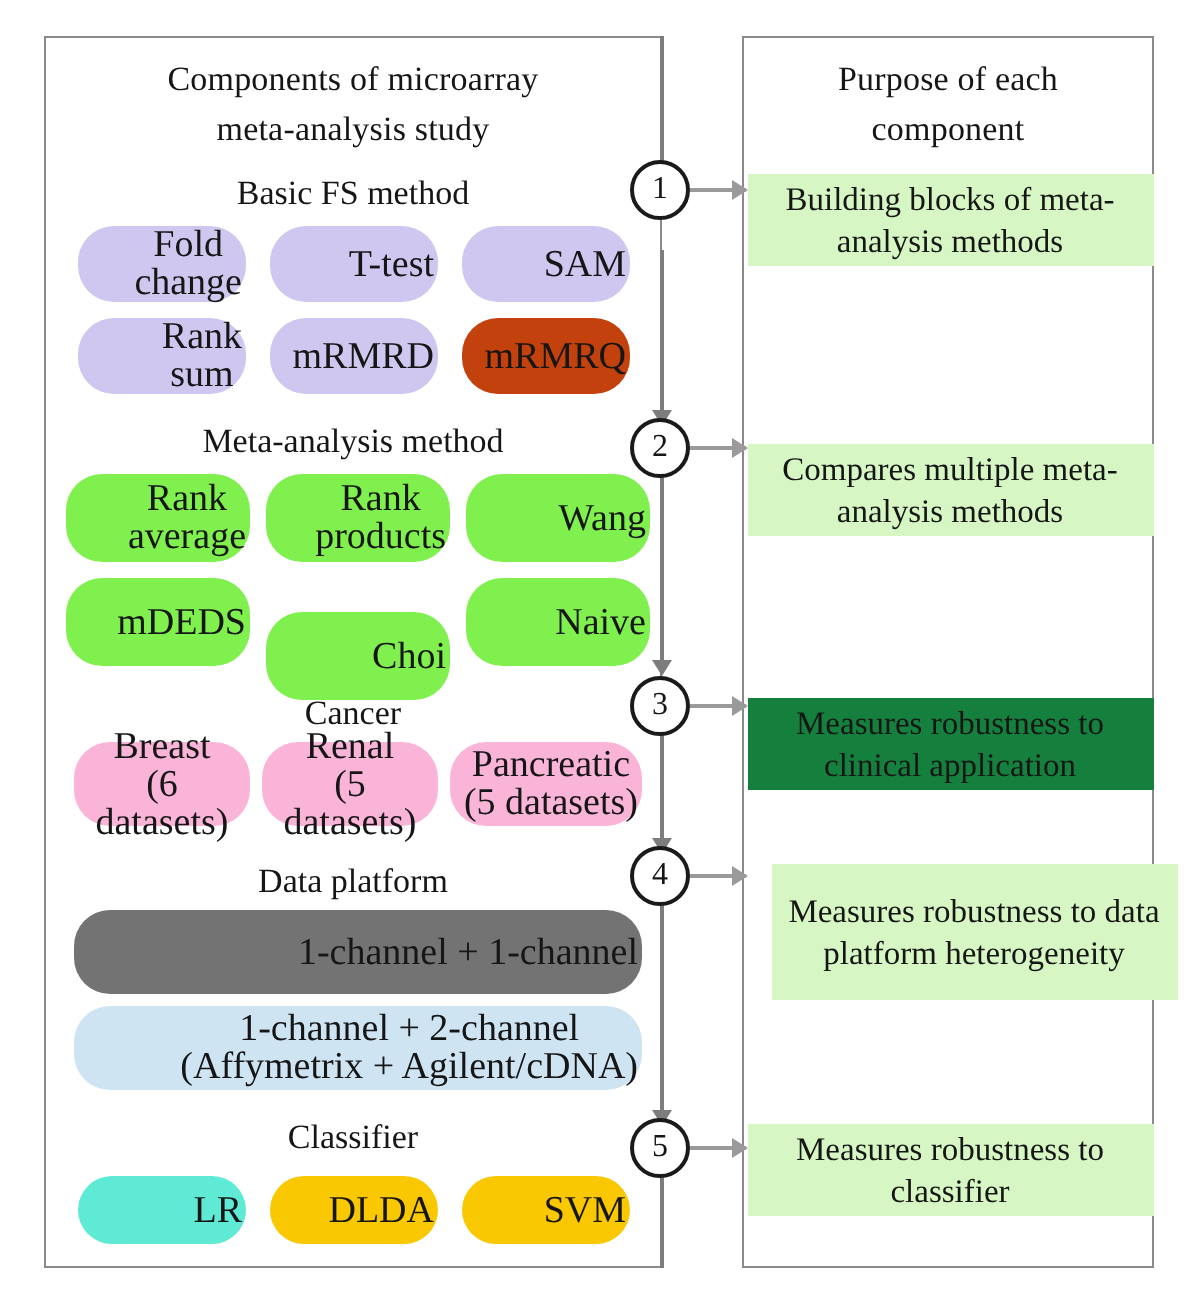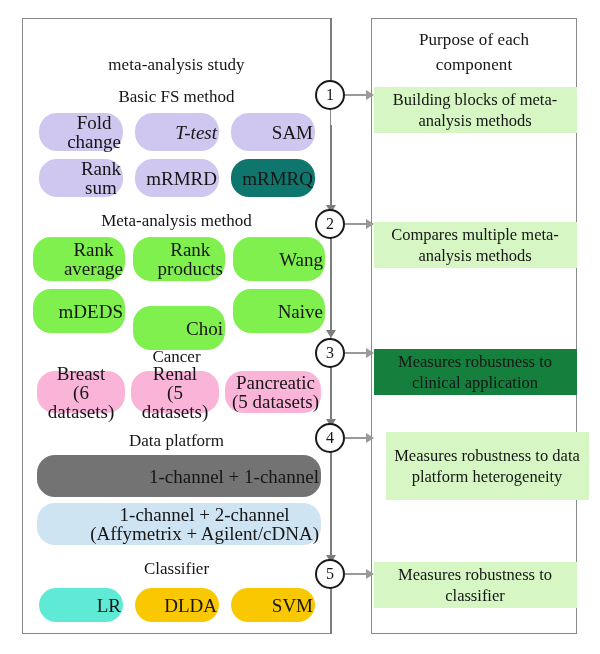--- a/index.html
+++ b/index.html
@@ -124,52 +124,53 @@
     z-index: 4;
   }
 </style>
 </head>
 <body>
 
 <div id="diagram">
 
   <div class="panel" id="left-panel">
 
+    <div class="panel-title" style="top:8px;">Components of microarray</div>
     <div class="panel-title" style="top:33px;">meta-analysis study</div>
 
     <div class="section-title" style="top:68px;">Basic FS method</div>
 
     <div class="tile" id="t0" style="left: 16px; top: 94px; width: 84px; height: 38px; background: rgb(207, 199, 239);">
       <span>
         <span>Fold</span>
         <span>change</span>
       </span>
     </div>
-    <div class="tile" id="t1" style="left: 112px; top: 94px; width: 84px; height: 38px; background: rgb(207, 199, 239); font-style: italic;">
+    <div class="tile" id="t1" style="left: 112px; top: 94px; width: 84px; height: 38px; background: rgb(207, 199, 239);">
       <span>
           <span>T-test</span>
         </span>
     </div>
     <div class="tile" id="t2" style="left: 208px; top: 94px; width: 84px; height: 38px; background: rgb(207, 199, 239);">
       <span>
           <span>SAM</span>
         </span>
     </div>
     <div class="tile" id="t3" style="left: 16px; top: 140px; width: 84px; height: 38px; background: rgb(207, 199, 239);">
       <span>
         <span>Rank</span>
         <span>sum</span>
       </span>
     </div>
     <div class="tile" id="t4" style="left: 112px; top: 140px; width: 84px; height: 38px; background: rgb(207, 199, 239);">
       <span>
           <span>mRMRD</span>
         </span>
     </div>
-    <div class="tile" id="t5" style="left: 208px; top: 140px; width: 84px; height: 38px; background: #0f766e; padding-left: 48px;">
+    <div class="tile" id="t5" style="left: 208px; top: 140px; width: 84px; height: 38px; background: #c2410c; padding-left: 48px;">
       <span>
           <span>mRMRQ</span>
         </span>
     </div>
 
     <div class="section-title" style="top:192px;">Meta-analysis method</div>
 
     <div class="tile" id="t6" style="left: 10px; top: 218px; width: 92px; height: 44px; background: rgb(127, 240, 78);">
       <span>
         <span>Rank</span>

